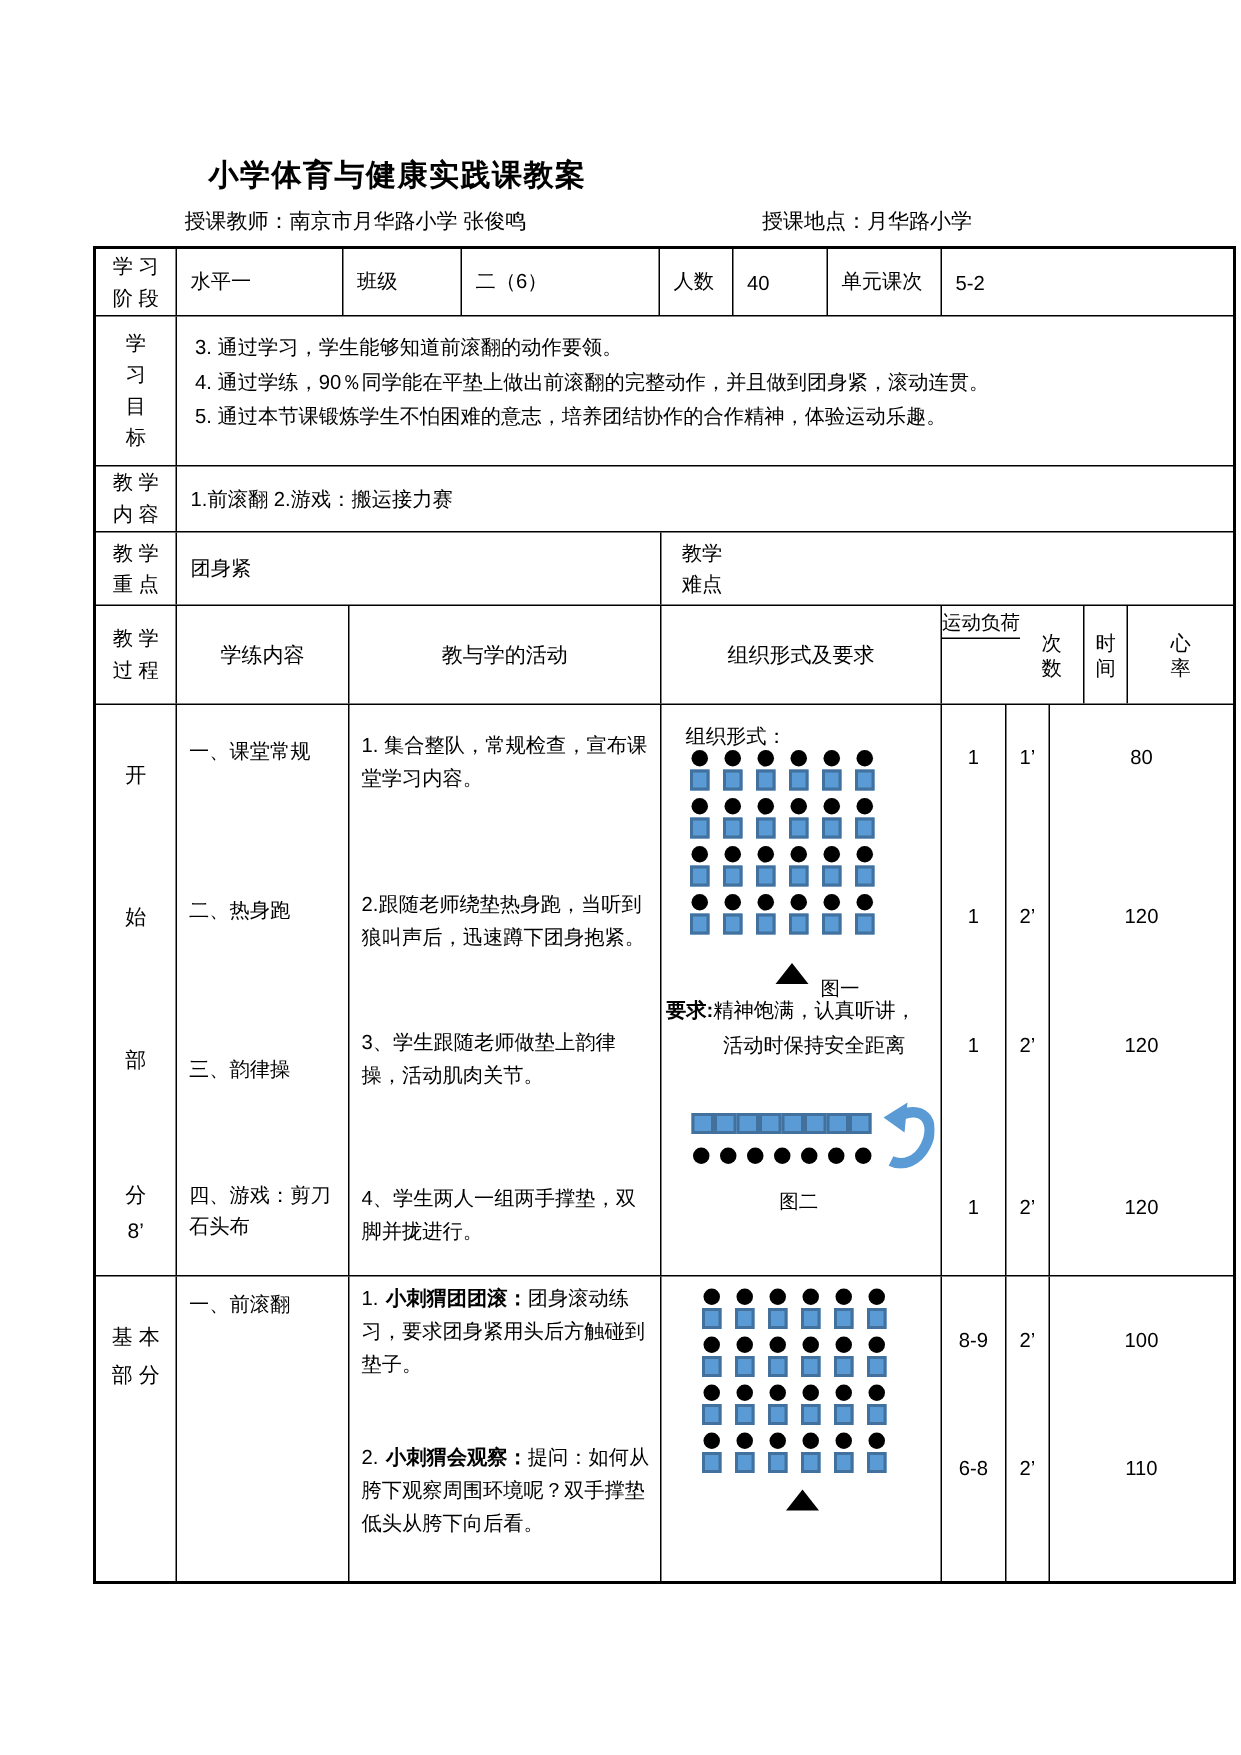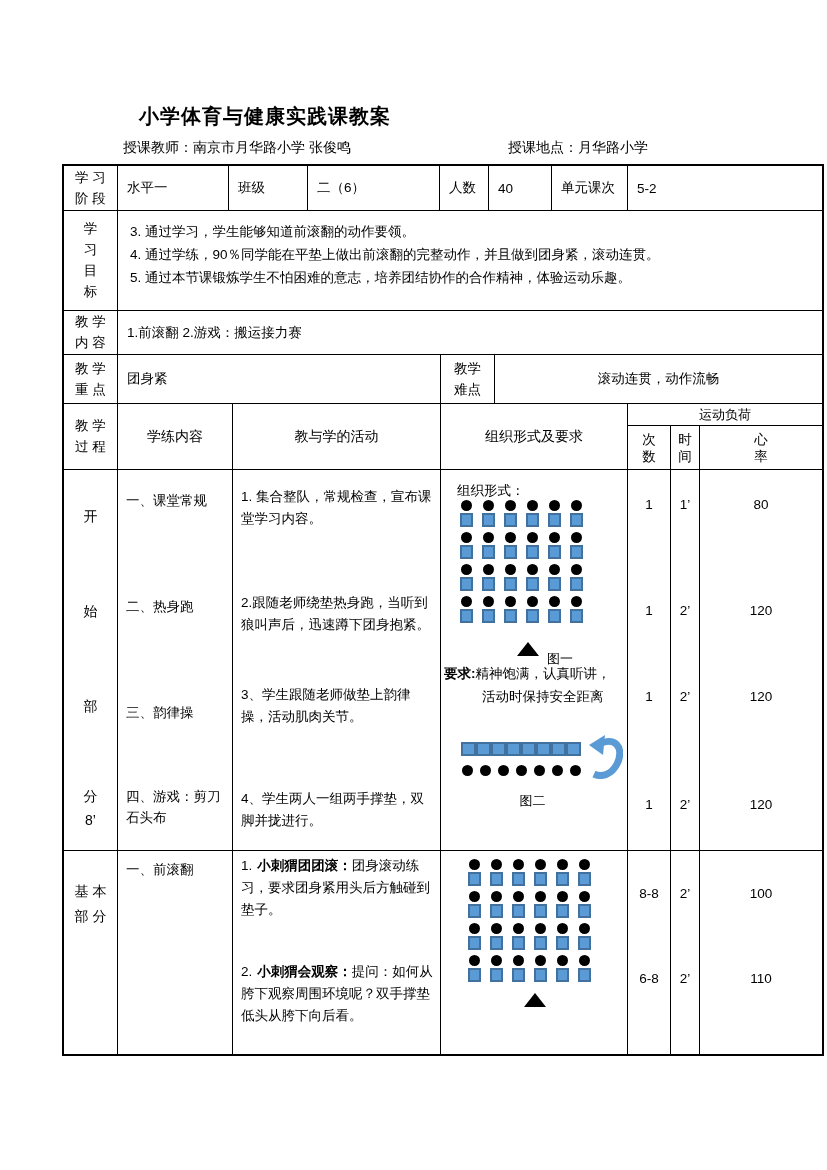--- a/index.html
+++ b/index.html
@@ -24,21 +24,21 @@
   .b3{grid-template-columns:54px 1fr;height:43px;}
   .b4{grid-template-columns:54px 323px 54px 1fr;height:48px;}
   .b5{grid-template-columns:54px 115px 208px 187px 1fr;height:65px;}
   .b6{grid-template-columns:54px 115px 208px 187px 43px 29px 1fr;height:380px;}
   .b7{grid-template-columns:54px 115px 208px 187px 43px 29px 1fr;height:203px;}
 
   .objs{padding:12px 22px 0 12px;font-size:13.5px;}
   .objs div{margin-bottom:6px;line-height:17px;}
 
   .hcell{display:flex;align-items:center;justify-content:center;font-size:14px;}
-  .load-wrap{display:flex;flex-direction:column;}
+  .load-wrap{display:flex;flex-direction:row;}
   .load-title{height:21px;border-bottom:1px solid #000;display:flex;align-items:center;justify-content:center;font-size:13px;}
   .load-cols{flex:1;display:grid;grid-template-columns:43px 29px 1fr;}
   .load-col{border-right:1px solid #000;display:flex;flex-direction:column;align-items:center;justify-content:center;line-height:17px;font-size:13.5px;}
   .load-col:last-child{border-right:none;}
 
   .vchar{position:absolute;width:100%;text-align:center;font-size:14px;height:16px;}
   .phase-basic{position:absolute;top:32px;width:100%;display:flex;flex-direction:column;align-items:center;gap:7px;font-size:14px;}
 
   .itm{position:absolute;left:8px;right:4px;font-size:13.5px;line-height:21px;}
   .act{position:absolute;left:8px;right:6px;font-size:13.5px;line-height:22px;}
@@ -114,21 +114,20 @@
     <div class="band b4">
       <div class="c lab">
         <div>教 学</div>
         <div>重 点</div>
       </div>
       <div class="c val">团身紧</div>
       <div class="c lab">
         <div>教学</div>
         <div>难点</div>
       </div>
-      <div class="c cval">滚动连贯，动作流畅</div>
     </div>
 
     <div class="band b5">
       <div class="c lab">
         <div>教 学</div>
         <div>过 程</div>
       </div>
       <div class="c hcell">学练内容</div>
       <div class="c hcell">教与学的活动</div>
       <div class="c hcell">组织形式及要求</div>
@@ -374,21 +373,21 @@
               <span class="mat"></span>
               <span class="mat"></span>
               <span class="mat"></span>
               <span class="mat"></span>
               <span class="mat"></span>
             </div>
           </div>
         <div class="tri" style="left:83px;top:142px"></div>
       </div>
       <div class="c">
-        <div class="lv" style="top:35px">8-8</div>
+        <div class="lv" style="top:35px">8-9</div>
         <div class="lv" style="top:120px">6-8</div>
       </div>
       <div class="c">
         <div class="lv" style="top:35px">2’</div>
         <div class="lv" style="top:120px">2’</div>
       </div>
       <div class="c">
         <div class="lv" style="top:35px">100</div>
         <div class="lv" style="top:120px">110</div>
       </div>

